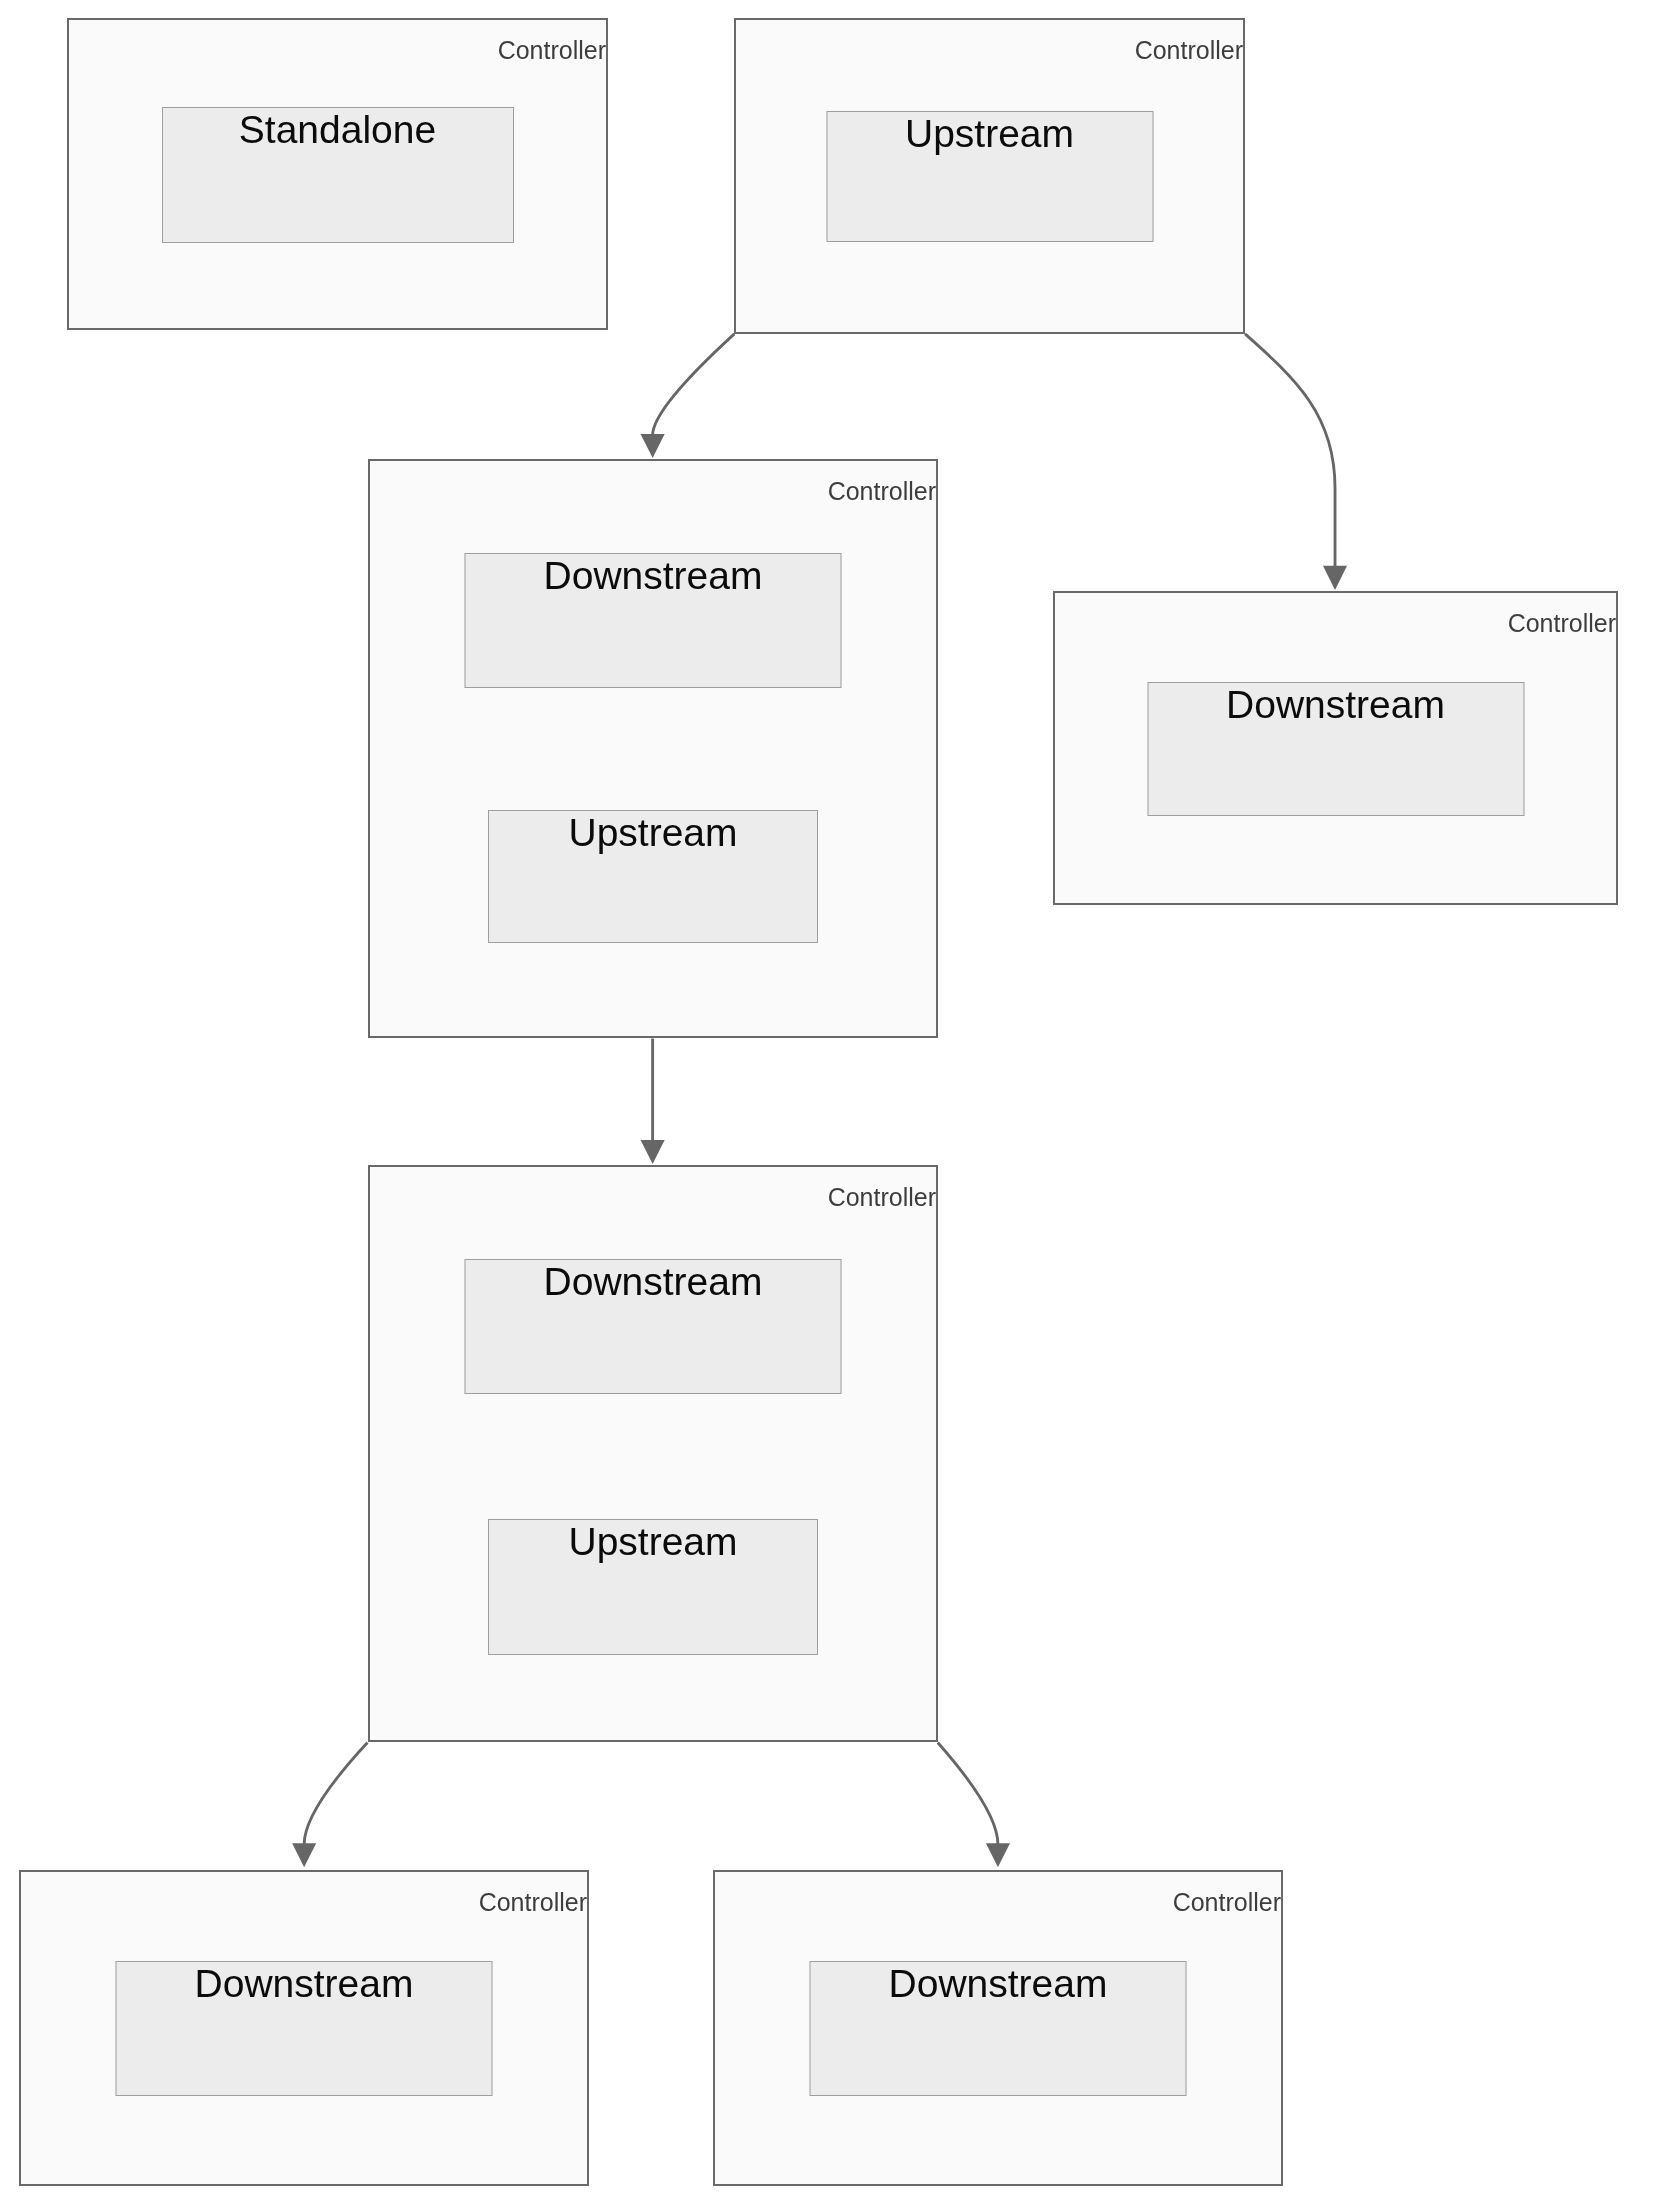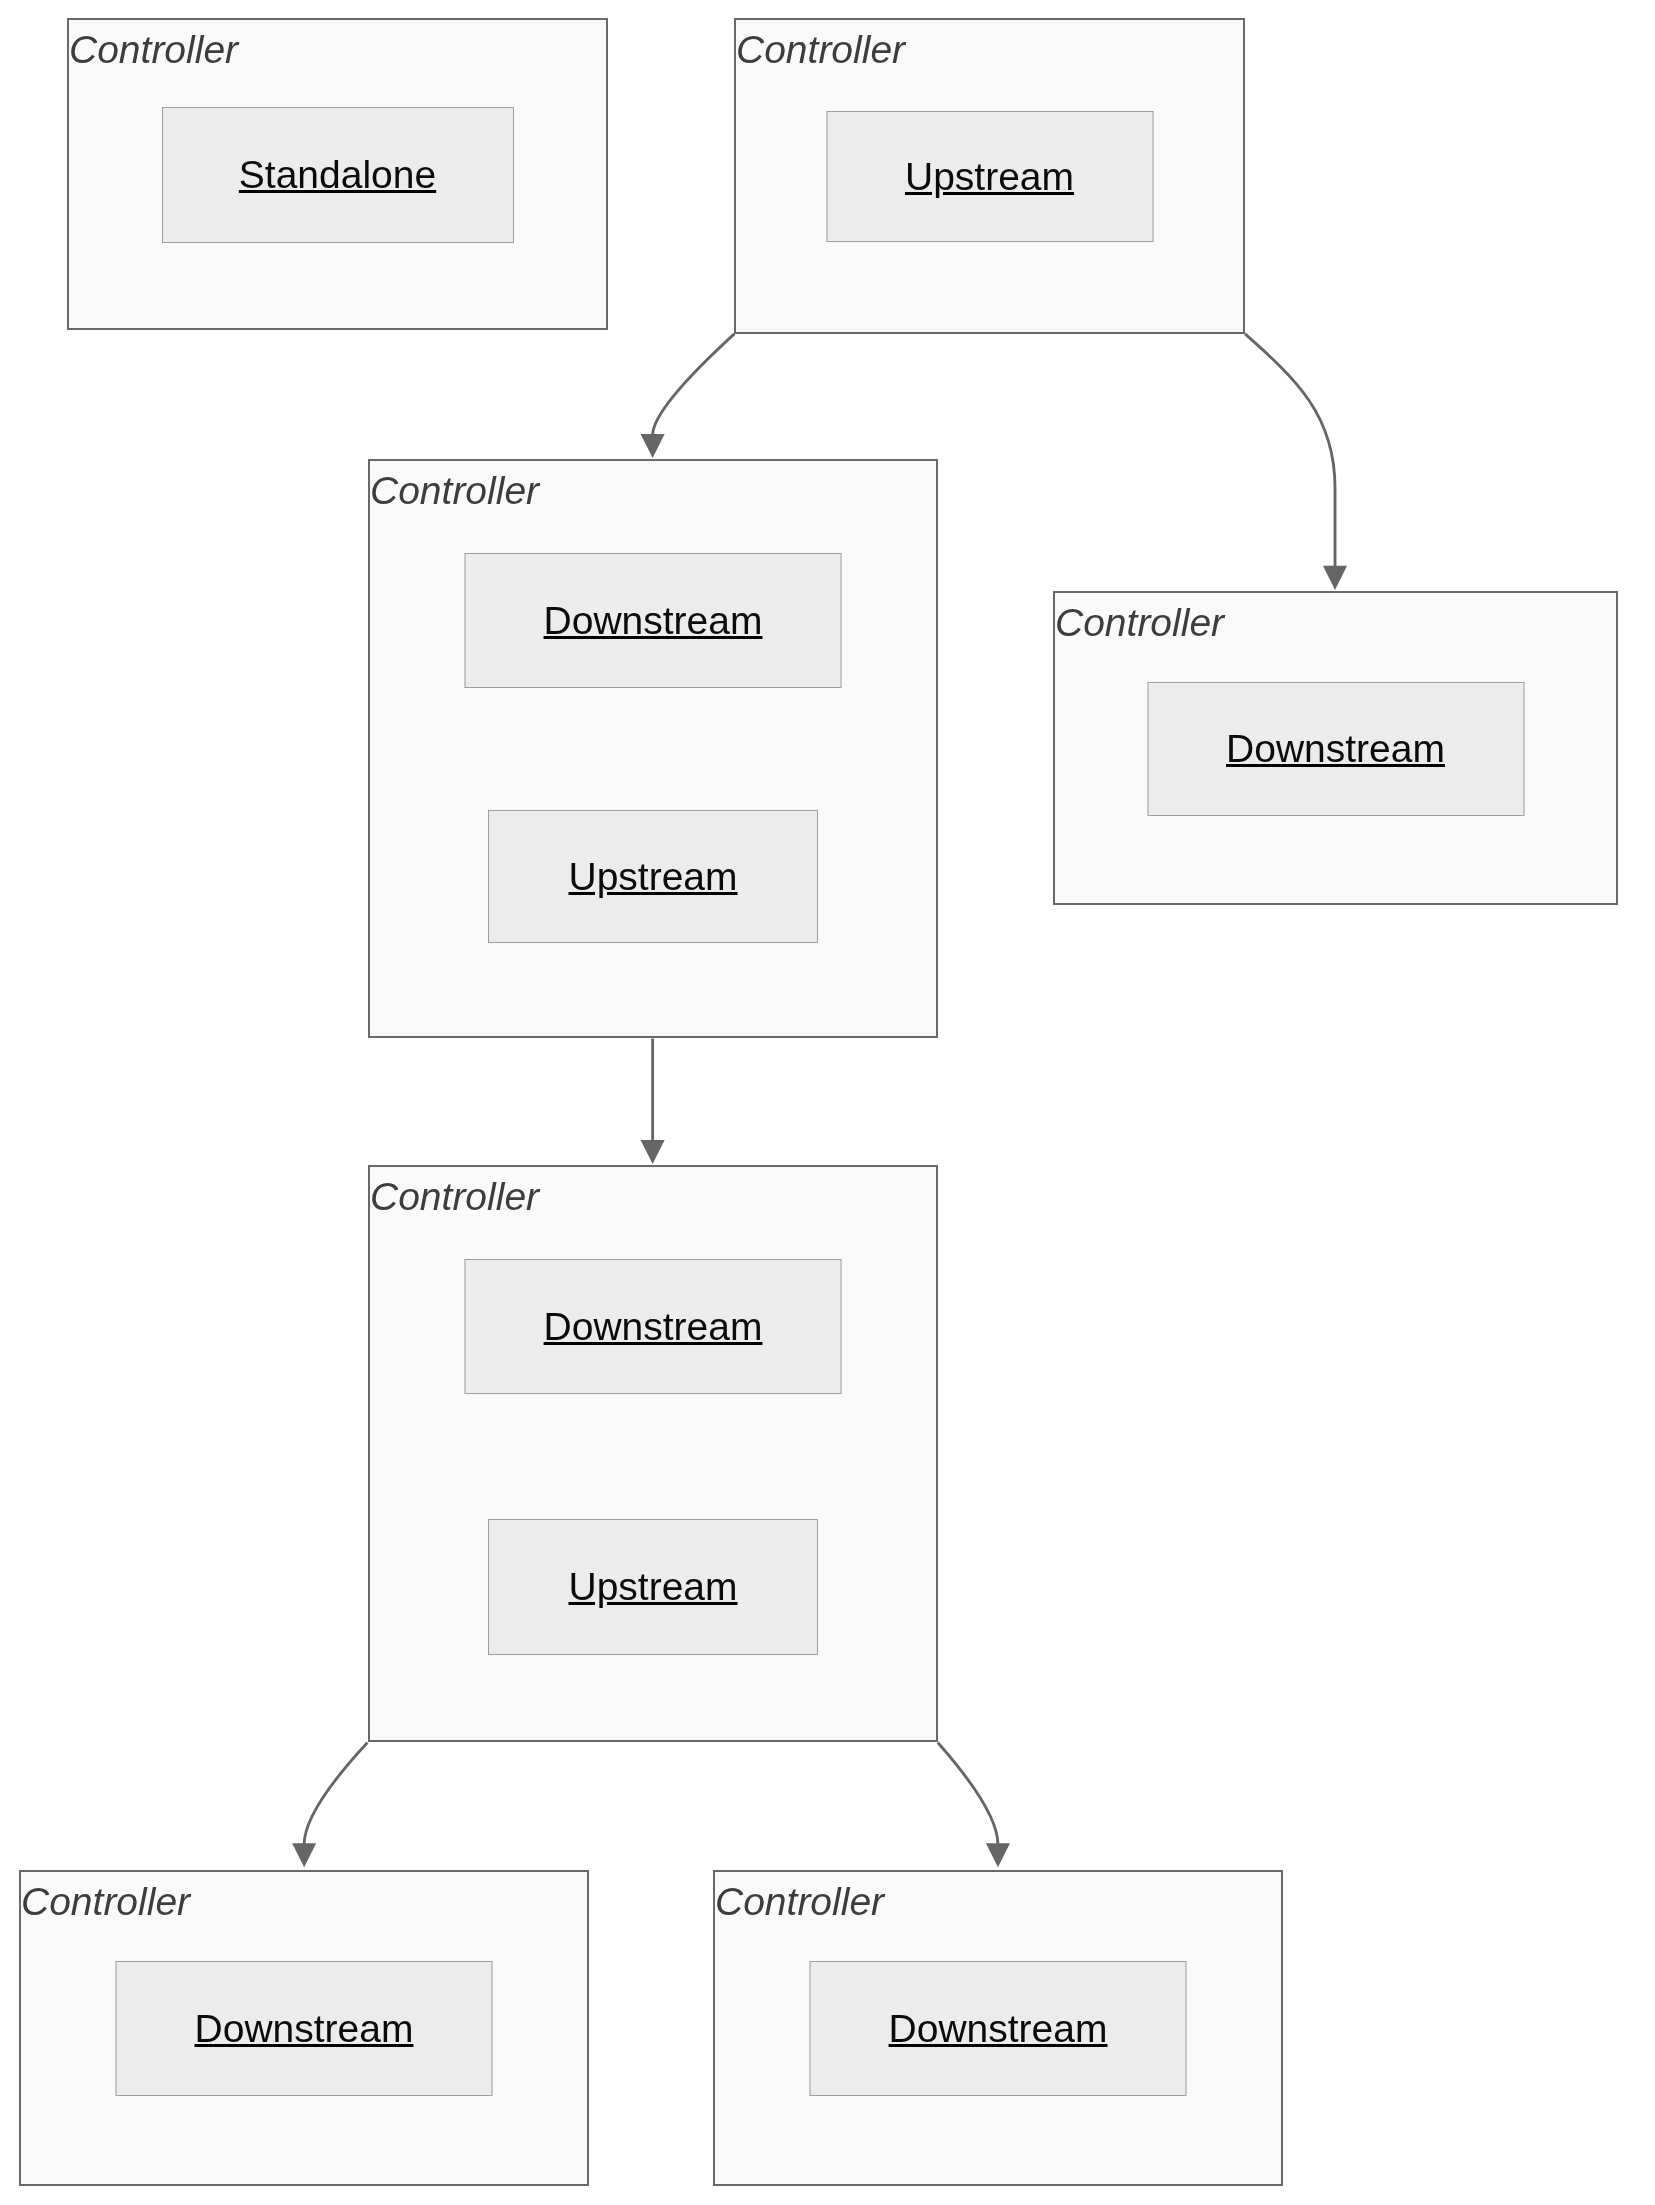--- a/index.html
+++ b/index.html
@@ -32,38 +32,35 @@
     stroke: none;
   }
   .controller {
     position: absolute;
     box-sizing: border-box;
     background: var(--node-fill, #fafafa);
     border: 2.5px solid var(--node-stroke, #696969);
   }
   .controller-title {
     margin-top: 7.6px;
-    text-align: left;
-    font-size: 39px;
+    text-align: right;
+    font-size: 25px;
     line-height: 44px;
     color: var(--node-title-color, #3d3d3d);
     white-space: nowrap;
-    font-style: italic;
   }
   .child {
     position: absolute;
     left: 50%;
     transform: translateX(-50%);
     box-sizing: border-box;
     background: var(--child-fill, #ececec);
     border: 1.9px solid var(--child-stroke, #9e9e9e);
     display: flex;
-    align-items: center;
     justify-content: center;
-    text-decoration: underline;
   }
   .child-label {
     font-size: 39px;
     color: var(--child-text-color, #0b0b0b);
     white-space: nowrap;
   }
 </style>
 </head>
 <body>
 

